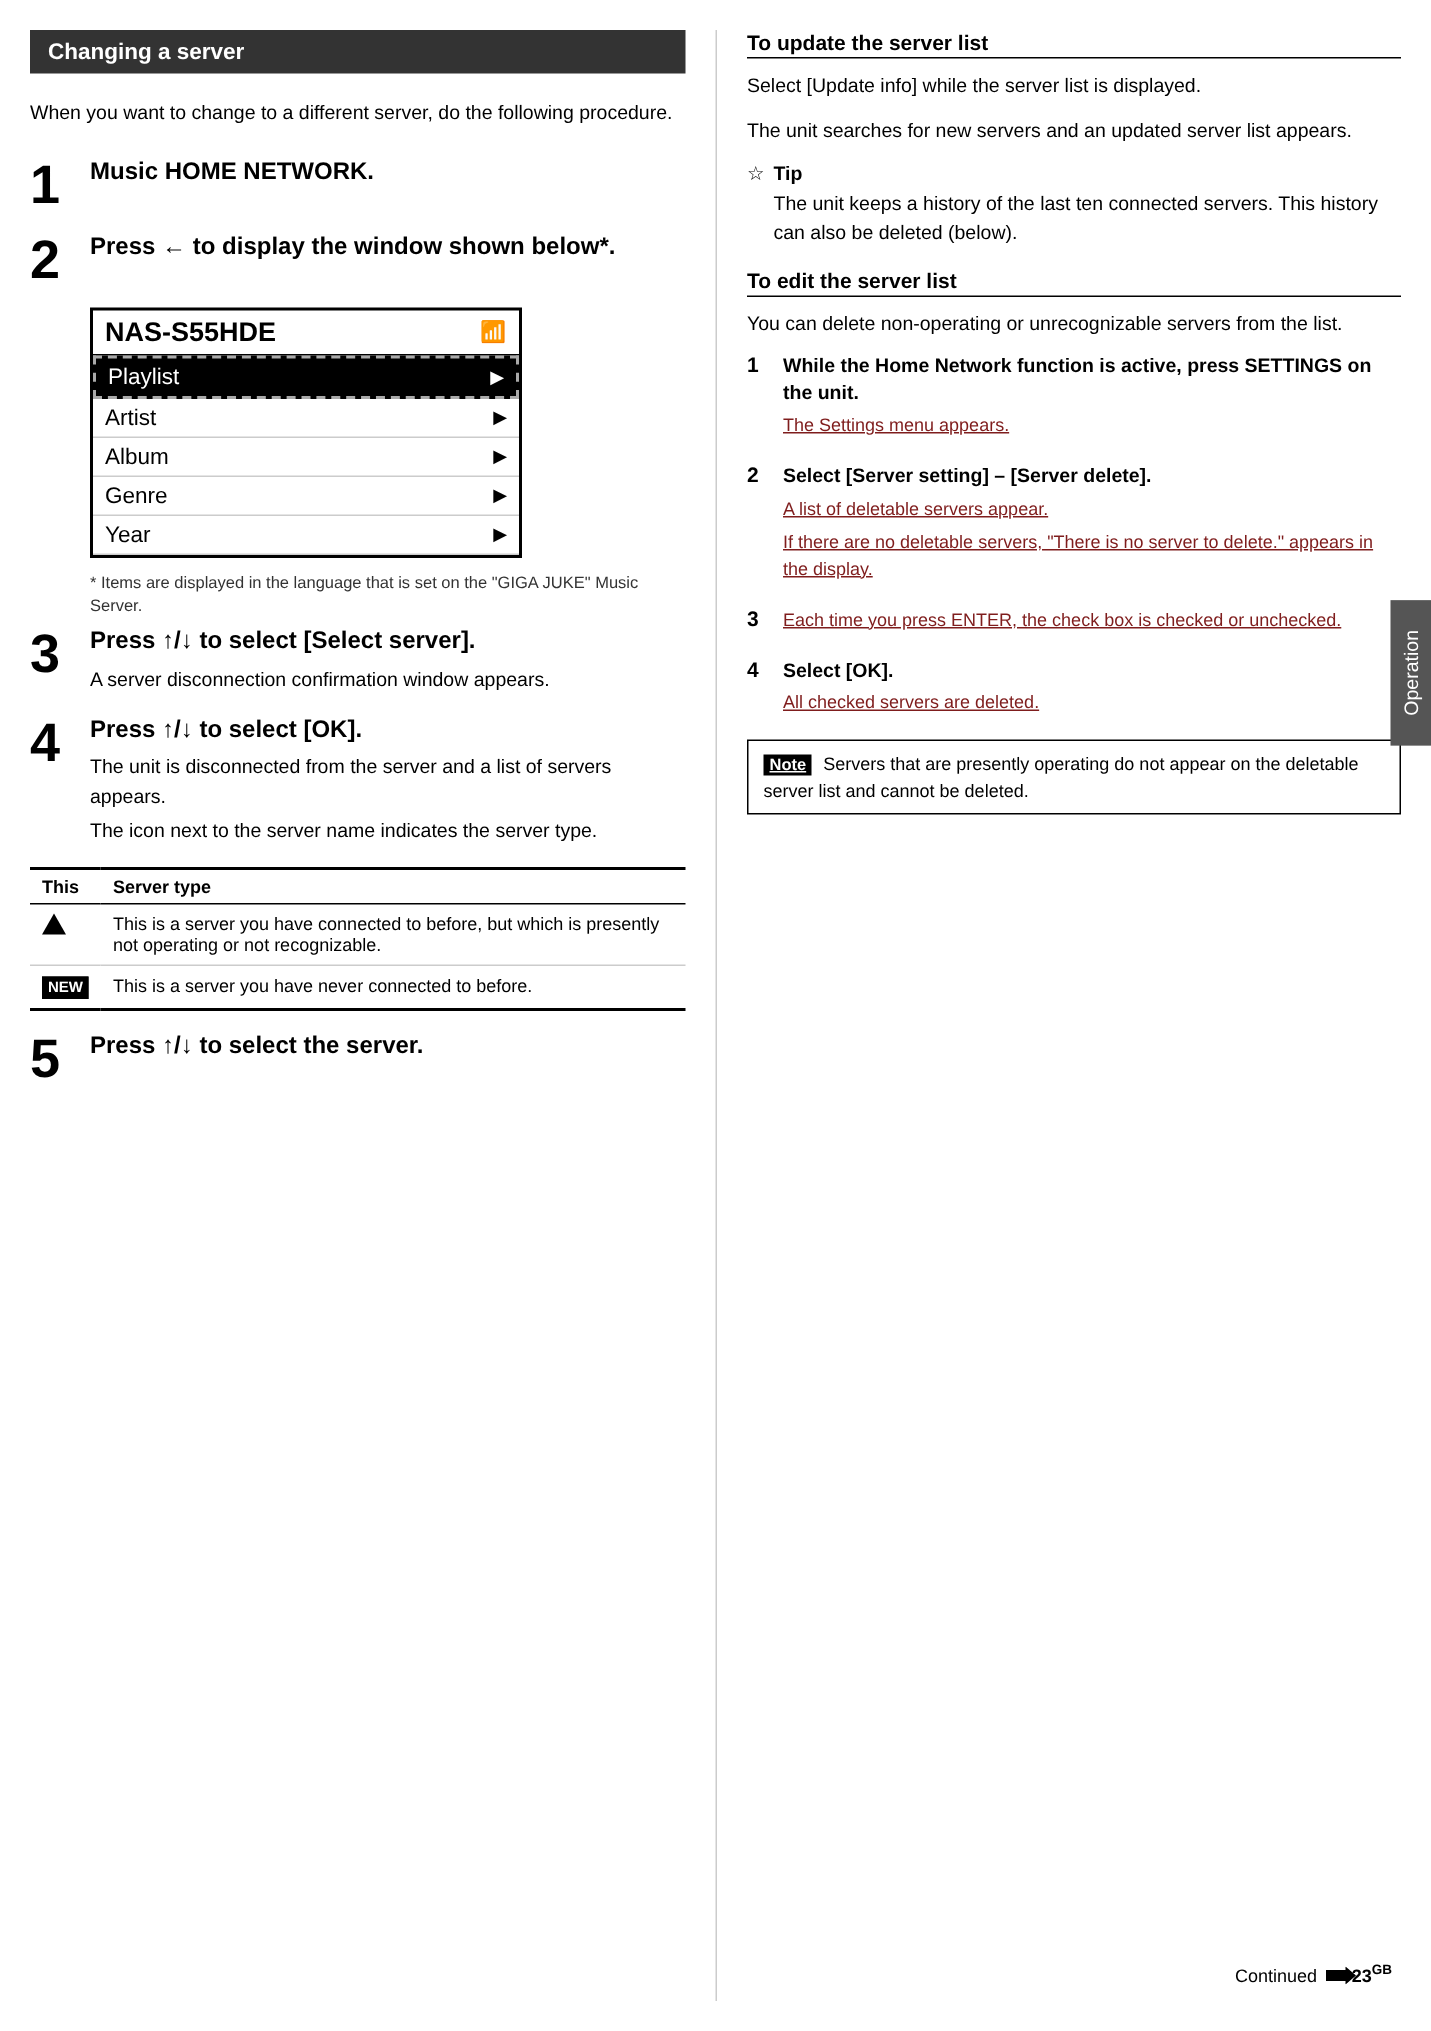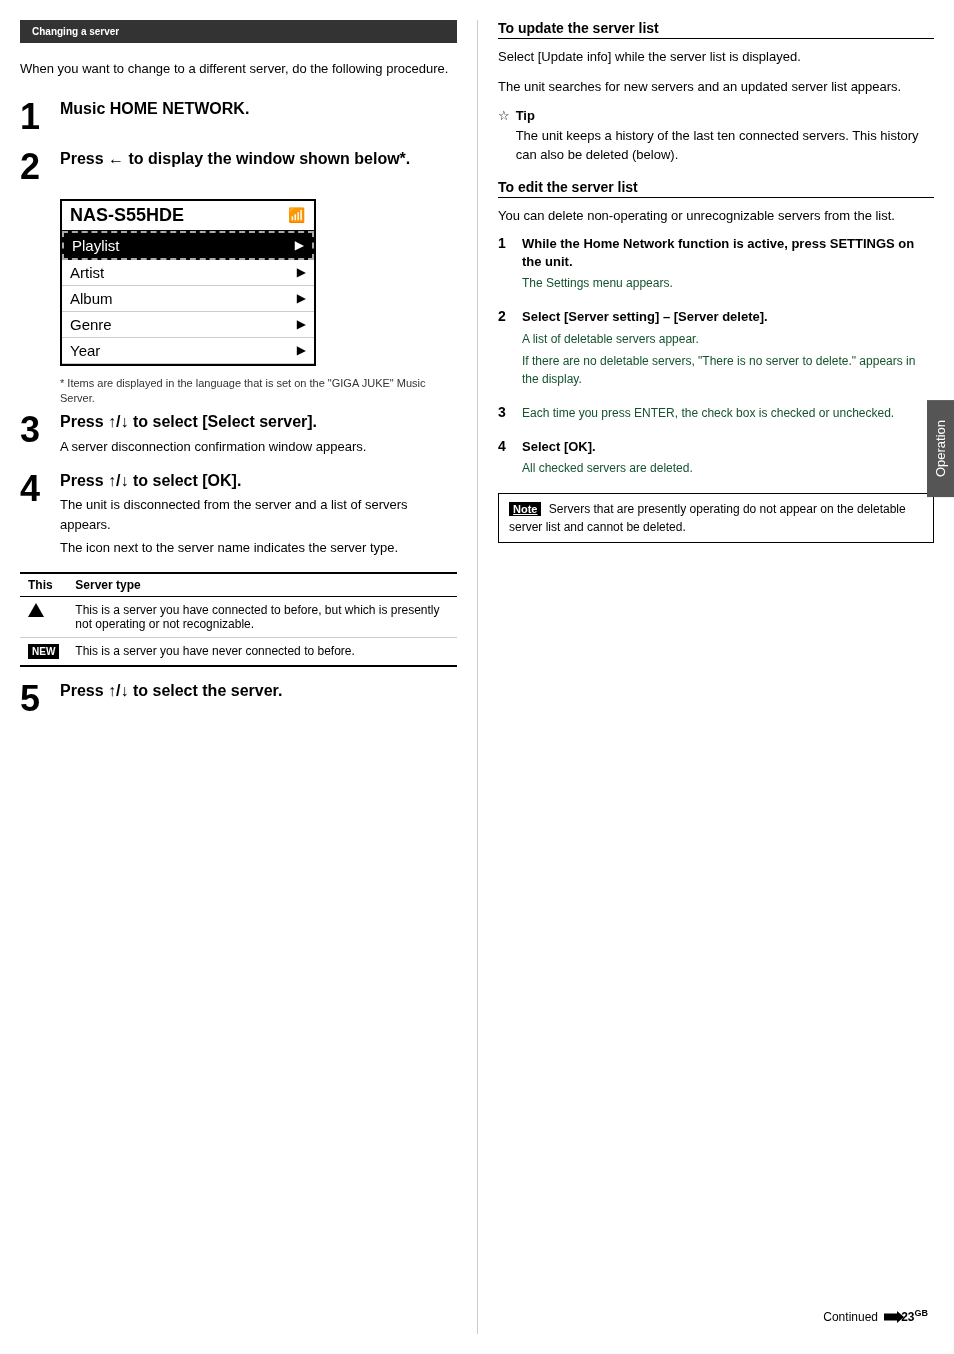--- a/index.html
+++ b/index.html
@@ -24,21 +24,21 @@
     }
     .right-col {
       width: 460px;
       padding-left: 20px;
       border-left: 1px solid #ccc;
     }
     .section-title {
       background: #333;
       color: #fff;
       font-weight: bold;
-      font-size: 10px;
+      font-size: 15px;
       padding: 6px 12px;
       margin-bottom: 16px;
       display: inline-block;
       width: 100%;
     }
     .intro-text {
       font-size: 13px;
       margin-bottom: 20px;
       line-height: 1.5;
     }
@@ -65,21 +65,21 @@
     }
     .step-desc {
       font-size: 13px;
       line-height: 1.5;
       color: #000;
     }
 
     
     .server-window {
       border: 2px solid #000;
-      width: 256px;
+      width: 288px;
       margin: 10px 0 10px 40px;
     }
     .server-window-header {
       display: flex;
       justify-content: space-between;
       align-items: center;
       padding: 4px 8px;
       border-bottom: 1px solid #000;
       font-size: 18px;
       font-weight: bold;
@@ -179,23 +179,24 @@
     }
     .sub-step-content { flex: 1; }
     .sub-step-title {
       font-size: 13px;
       font-weight: bold;
       margin-bottom: 3px;
       line-height: 1.4;
     }
     .sub-step-desc-italic {
       font-size: 12px;
-      color: #14532d;
+      color: #7f1d1d;
       line-height: 1.5;
       margin-bottom: 4px;
+      text-decoration: underline;
     }
 
     .note-box {
       border: 1px solid #000;
       padding: 6px 10px;
       margin-top: 10px;
       font-size: 12px;
       line-height: 1.5;
     }
     .note-label {

